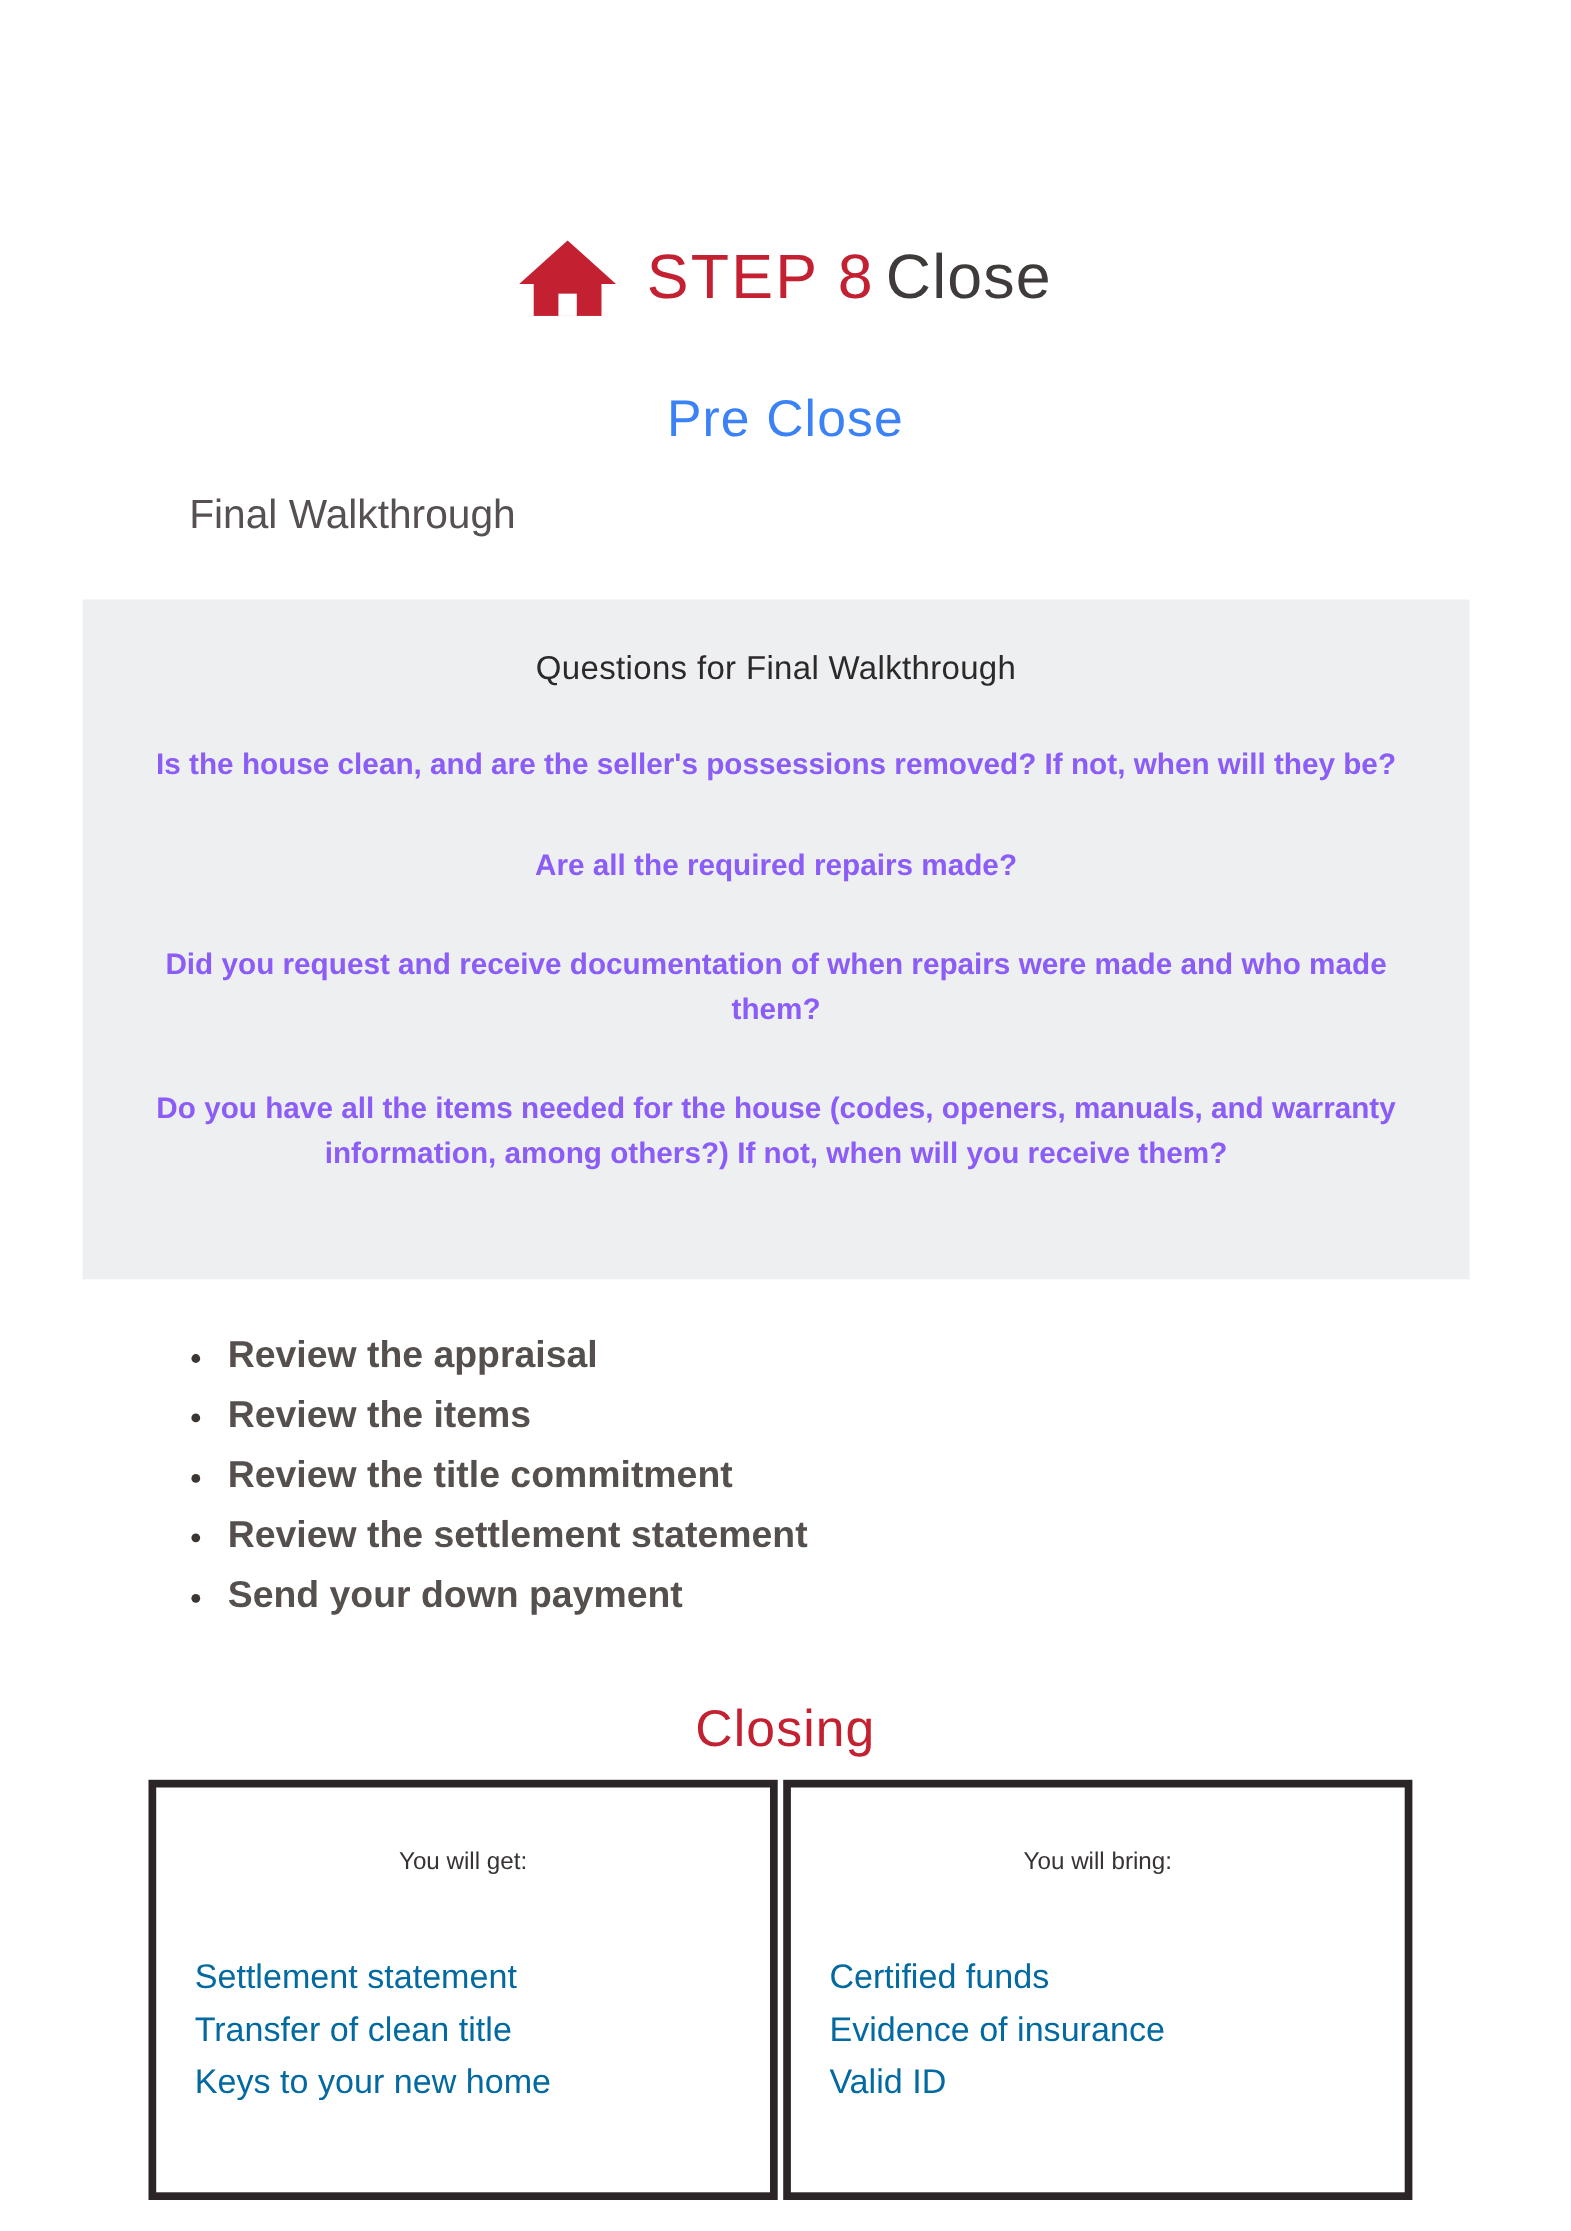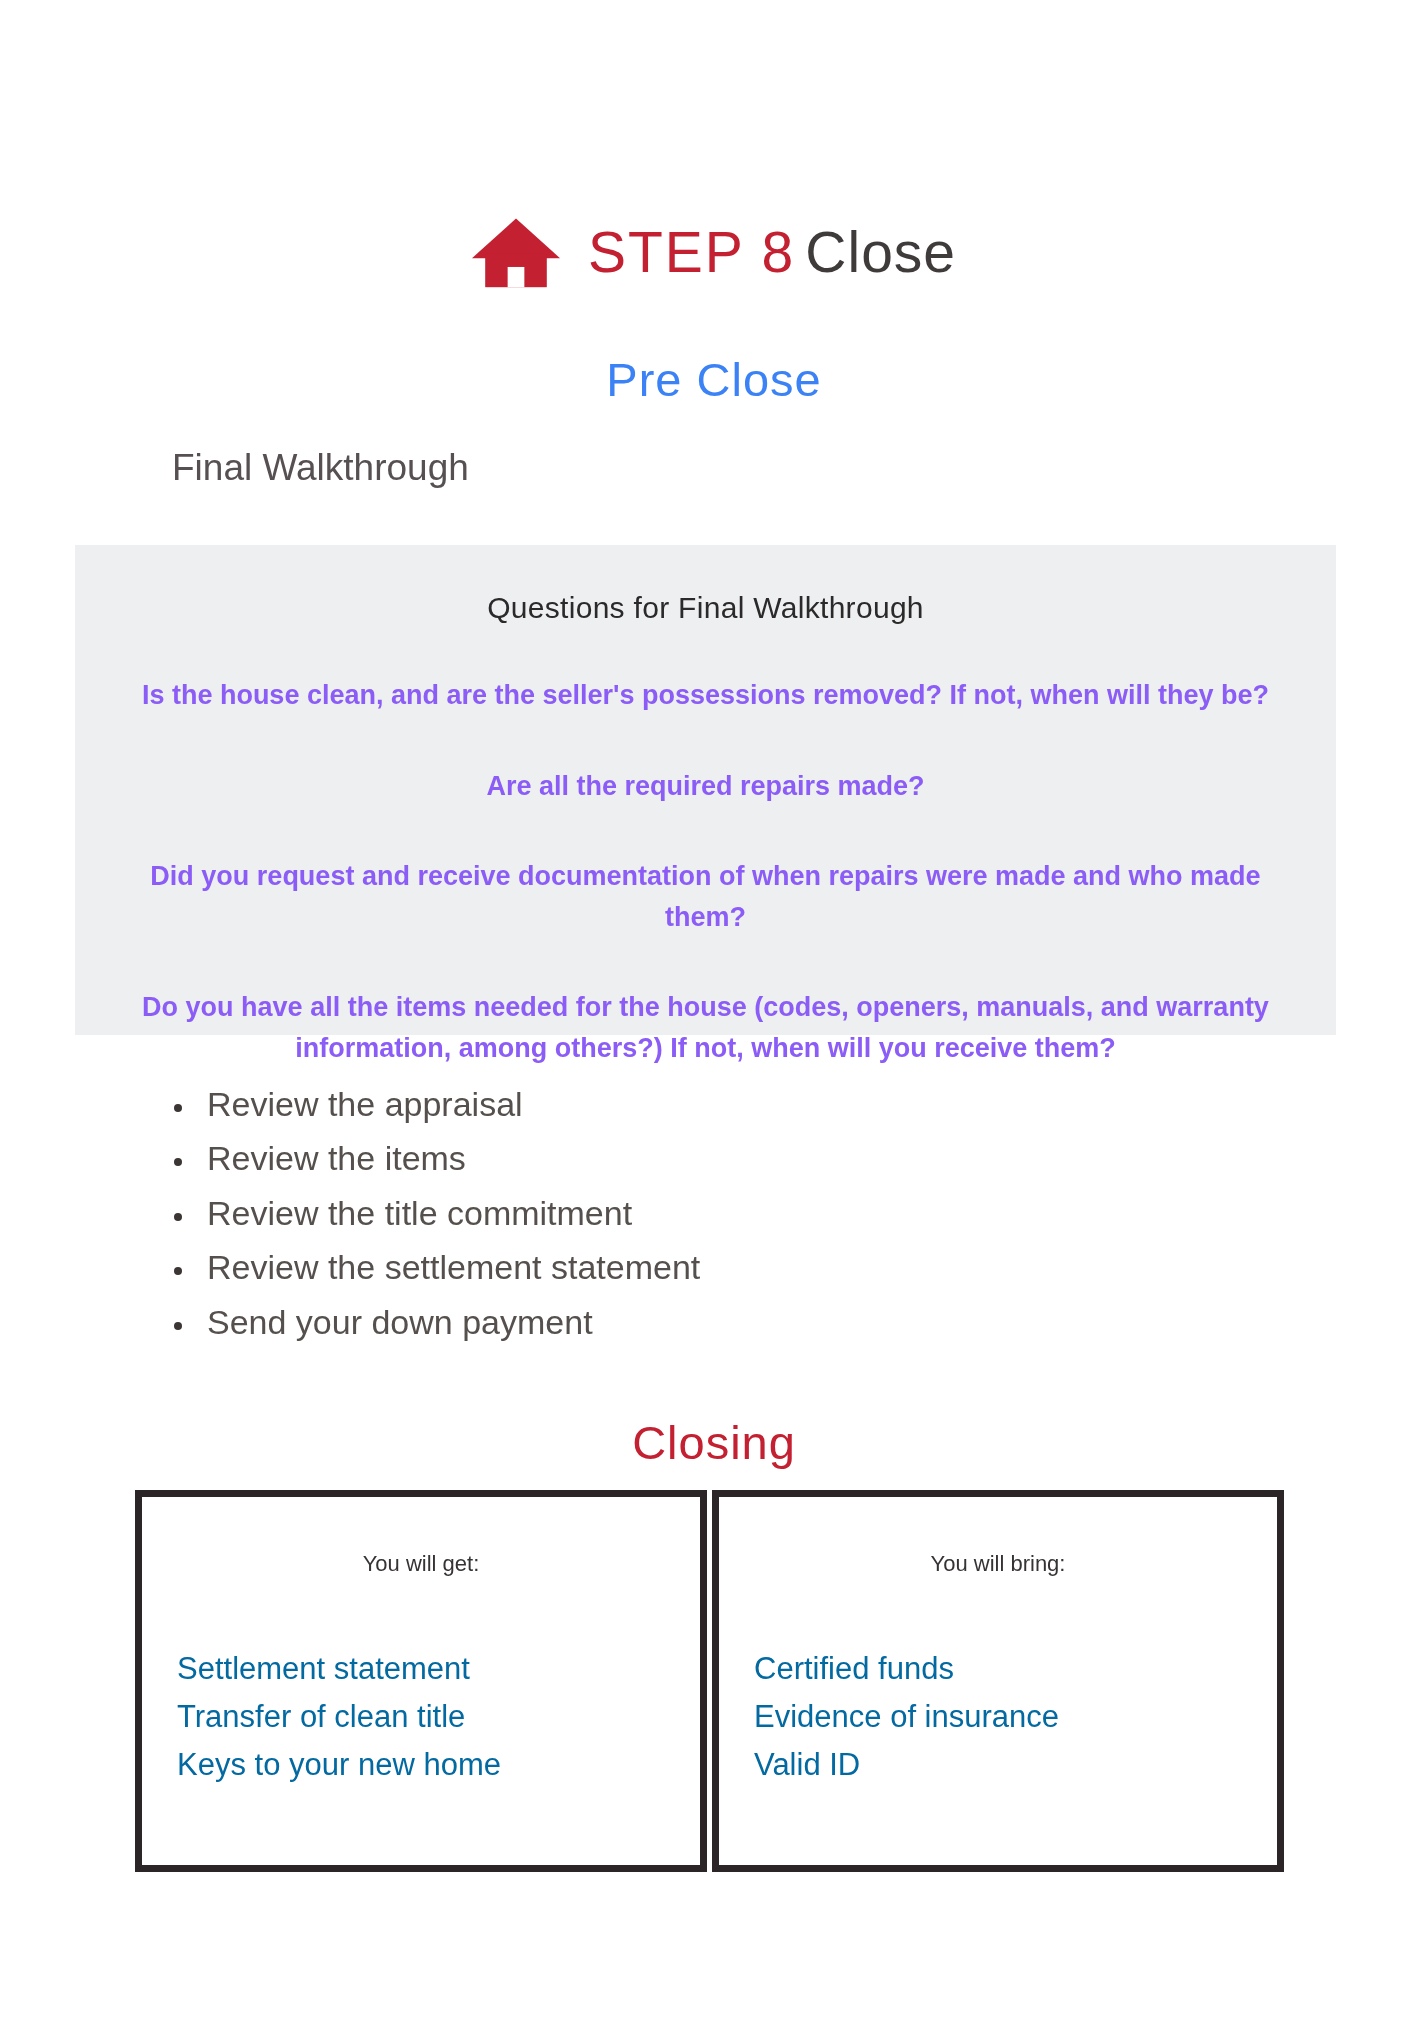--- a/index.html
+++ b/index.html
@@ -50,21 +50,21 @@
     font-size: 37px;
     font-weight: 300;
     color: #575052;
   }
 
   
   .questions-box {
     margin-top: 56px;
     margin-left: 75px;
     width: 1261px;
-    height: 490px;
+    height: 618px;
     background: #edeff1;
     padding: 46px 60px 0 60px;
   }
   .questions-box-title {
     text-align: center;
     font-size: 30px;
     font-weight: 400;
     color: #2b2929;
     letter-spacing: 0.3px;
   }
@@ -79,21 +79,21 @@
 
   
   .checklist {
     margin-top: 42px;
     margin-left: 60px;
     padding-left: 137px;
     list-style: disc outside;
   }
   .checklist li {
     font-size: 34px;
-    font-weight: 400;
+    font-weight: 700;
     color: #55504d;
     line-height: 1.6;
     padding-left: 10px;
   }
   .checklist li::marker { color: #3b3534; font-size: 26px; }
 
   
   .closing-heading {
     margin-top: 66px;
     text-align: center;

